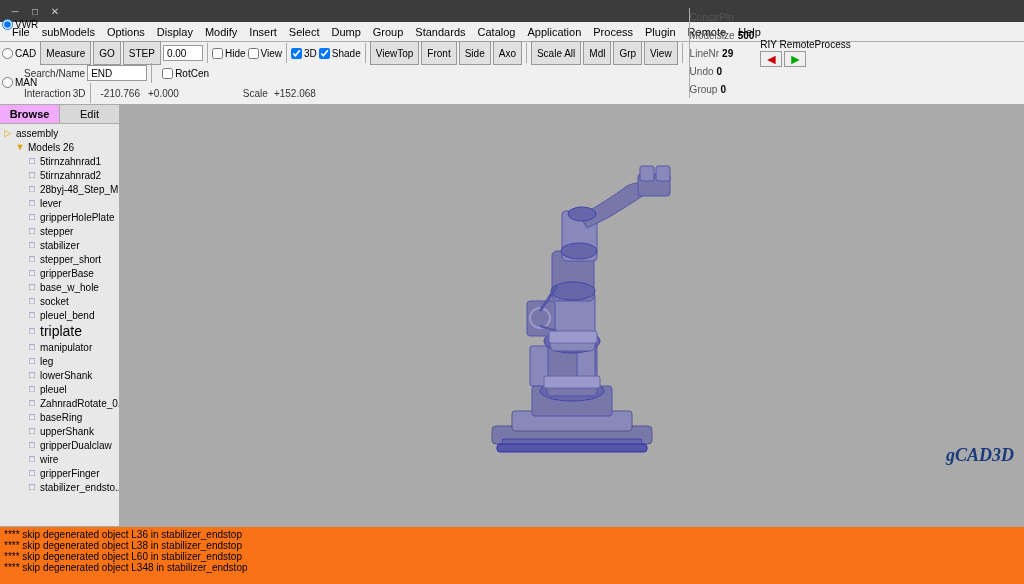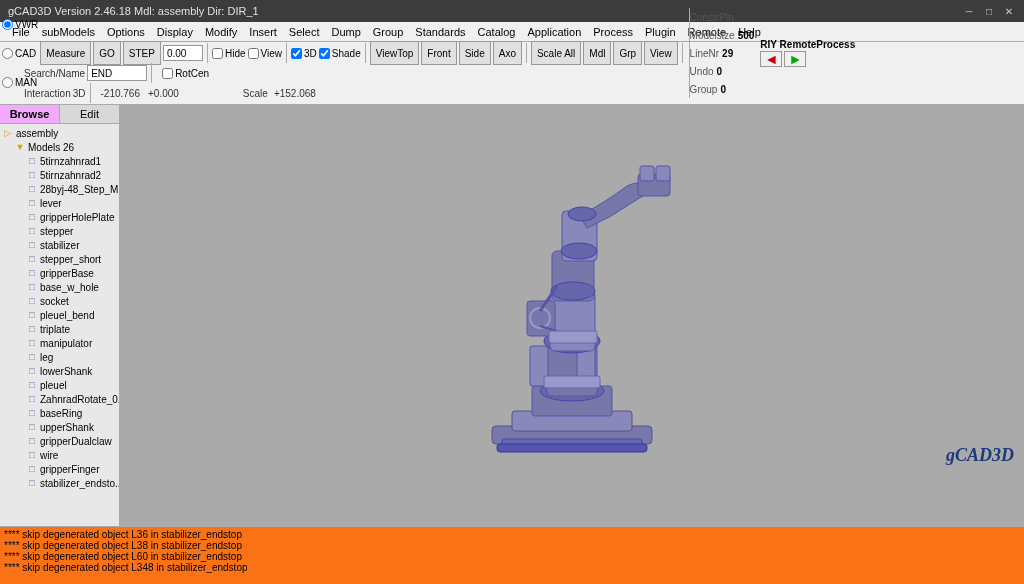--- a/index.html
+++ b/index.html
@@ -254,21 +254,21 @@
       height: 16px;
     }
     .vwr-radio-row input { width: 11px; height: 11px; }
     #remote-section {
       display: flex;
       flex-direction: column;
       justify-content: center;
     }
     #remote-title {
       font-size: 10px;
-      font-weight: bold;
+      font-weight: normal;
       margin-bottom: 1px;
     }
     #remote-arrows {
       display: flex;
       gap: 2px;
     }
     
     #gcad-logo {
       position: absolute;
       bottom: 60px;
@@ -277,21 +277,20 @@
       font-weight: bold;
       color: #1a3a7a;
       font-style: italic;
       font-family: Liberation Serif, serif;
     }
   </style>
 </head>
 <body>
 
 <div id="title-bar">
-  <span>gCAD3D Version 2.46.18  Mdl: assembly   Dir: DIR_1</span>
   <div id="title-bar-controls">
     <span>─</span>
     <span>□</span>
     <span>✕</span>
   </div>
 </div>
 
 <div id="menu-bar">
 <div class="menu-item">File</div>
     <div class="menu-item">subModels</div>
@@ -522,21 +521,21 @@
           <div class="tree-item">
             <div class="tree-indent"></div>
             <div class="tree-indent"></div>
             <div class="tree-icon part-icon">□</div>
             <span style="font-size: 10px;">pleuel_bend</span>
           </div>
           <div class="tree-item">
             <div class="tree-indent"></div>
             <div class="tree-indent"></div>
             <div class="tree-icon part-icon">□</div>
-            <span style="font-size: 10px;">triplate</span>
+            <span style="font-size: 14px;">triplate</span>
           </div>
           <div class="tree-item">
             <div class="tree-indent"></div>
             <div class="tree-indent"></div>
             <div class="tree-icon part-icon">□</div>
             <span style="font-size: 10px;">manipulator</span>
           </div>
           <div class="tree-item">
             <div class="tree-indent"></div>
             <div class="tree-indent"></div>

